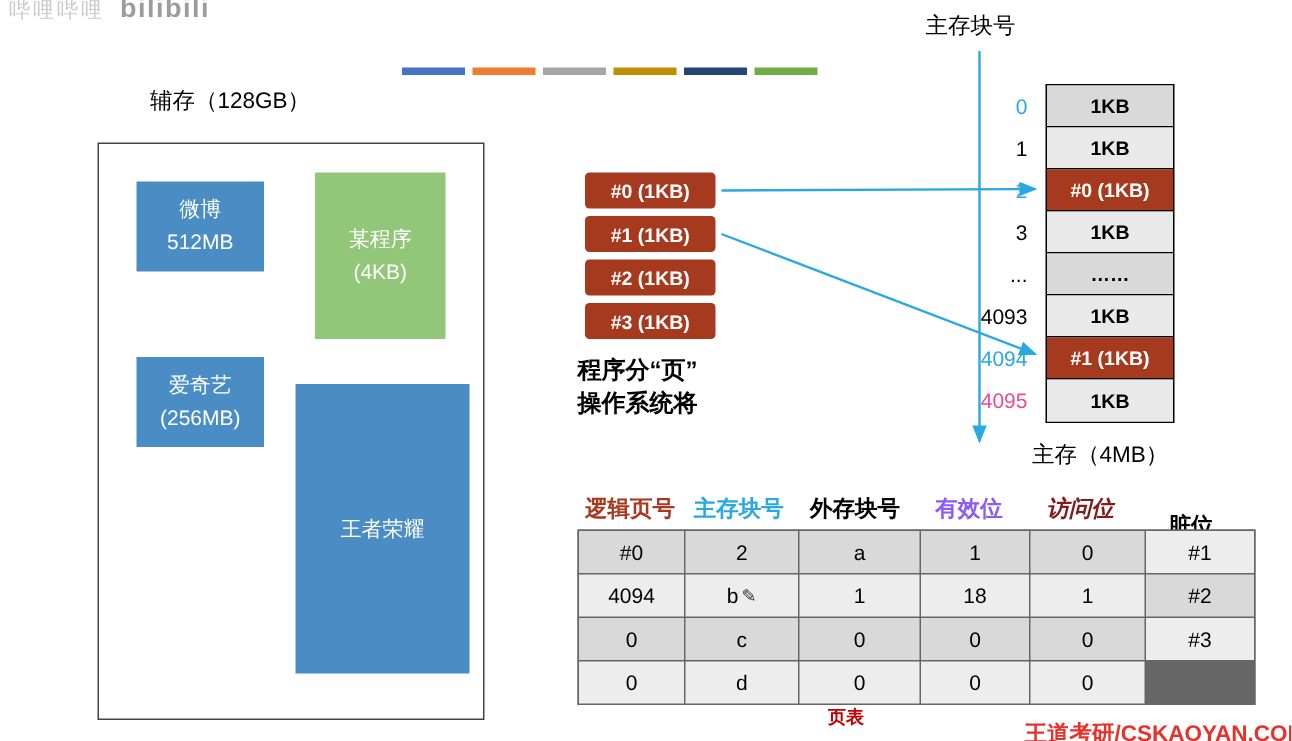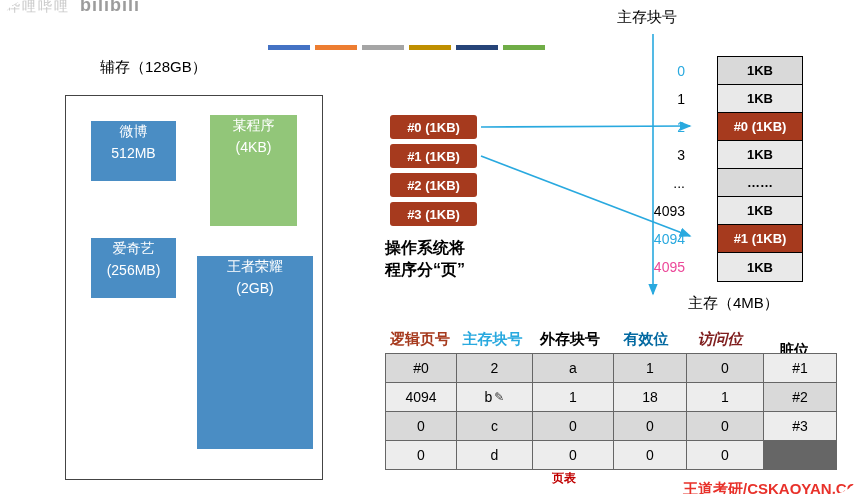--- a/index.html
+++ b/index.html
@@ -1,49 +1,49 @@
 <!DOCTYPE html>
 <html><head>
 <meta charset="utf-8">
 <style>
   * { margin:0; padding:0; box-sizing:border-box; }
   html,body { background:#fff; }
   body { font-family:"Liberation Sans","DejaVu Sans",sans-serif; color:#000; }
-  .canvas { position:relative; width:861px; height:494px; background:#fff; overflow:hidden;border-radius:29px; }
+  .canvas { position:relative; width:861px; height:494px; background:#fff; overflow:hidden; }
   .abs { position:absolute; }
 
   
   .bili { left:6px; top:-5px; display:flex; align-items:flex-end; gap:10px; }
   .bili-cn { font-size:14px; color:#c9c9c9; letter-spacing:2px; }
   .bili-en { font-size:18px; font-weight:bold; color:#9c9c9c; letter-spacing:1px; }
 
   
   .title { left:280px; top:8px; width:270px; text-align:center; font-size:22px; font-weight:bold; color:#1E63AE; letter-spacing:1px; }
   .bars { left:268px; top:45px; display:flex; gap:5px; }
   .bar { width:42px; height:5px; background:#888; }
 
   
   .aux-label { left:100px; top:58px; font-size:15px; }
   .aux-box { left:65px; top:95px; width:258px; height:385px; border:1px solid #444; background:#fff; }
-  .app { position:absolute; color:#fff; text-align:center; display:flex; flex-direction:column; justify-content:flex-start; font-size:14px; line-height:1.55; }
+  .app { position:absolute; color:#fff; text-align:center; display:flex; flex-direction:column; justify-content:center; font-size:14px; line-height:1.55; }
   .app-weibo   { left:25px;  top:25px;  width:85px;  height:60px; }
   .app-program { left:144px; top:19px;  width:87px;  height:111px; }
   .app-iqiyi   { left:25px;  top:116px; width:85px;  height:60px; }
   .app-wzry    { left:131px; top:160px; width:116px; height:193px; }
 
   
   .pages { left:390px; top:115px; display:flex; flex-direction:column; gap:5px; }
   .page { width:87px; height:24px; background:#A63A1E; color:#fff; font-weight:bold; font-size:13px; display:flex; align-items:center; justify-content:center; border-radius:3px; }
   .pages-caption { left:385px; top:237px; font-size:16px; font-weight:bold; line-height:1.4; }
 
   
   .mm-label { left:617px; top:8px; font-size:15px; }
   .mm-nums { left:610px; top:57px; width:75px; display:flex; flex-direction:column; }
   .mm-num { height:28px; display:flex; align-items:center; justify-content:flex-end; font-size:14px; }
-  .mm-blocks { left:697px; top:56px; width:86px; border:1px solid #000; display:flex; flex-direction:column; background:#fff;margin-left:20px; }
+  .mm-blocks { left:697px; top:56px; width:86px; border:1px solid #000; display:flex; flex-direction:column; background:#fff; }
   .mm-block { height:28px; border-bottom:1px solid #000; background:#D9D9D9; display:flex; align-items:center; justify-content:center; font-size:13px; font-weight:bold; }
   .mm-block:nth-child(even){ background:#E9E9E9; }
   .mm-block:last-child { border-bottom:none; }
   .mm-block.hl { background:#A63A1E !important; color:#fff; }
   .mm-footer { left:688px; top:294px; font-size:15px; }
 
   
   .arrows { left:0; top:0; width:861px; height:494px; pointer-events:none; }
 
   
@@ -97,33 +97,32 @@
     <div class="app app-program" style="background: rgb(146, 198, 121);">
       <span>某程序</span>
       <span>(4KB)</span>
     </div>
     <div class="app app-iqiyi" style="background: rgb(74, 141, 196); margin-top: 26px;">
       <span>爱奇艺</span>
       <span>(256MB)</span>
     </div>
     <div class="app app-wzry" style="background: rgb(74, 141, 196);">
       <span>王者荣耀</span>
-      <span>(2GB)</span>
     </div>
   </div>
 
   <div class="abs pages">
     <div class="page">#0 (1KB)</div>
     <div class="page">#1 (1KB)</div>
     <div class="page">#2 (1KB)</div>
     <div class="page">#3 (1KB)</div>
   </div>
   <div class="abs pages-caption">
+    <div>程序分“页”</div>
     <div>操作系统将</div>
-    <div>程序分“页”</div>
   </div>
 
   <div class="abs mm-label">主存块号</div>
 
   <div class="abs mm-nums">
     <span class="mm-num" style="color: rgb(41, 169, 223);">0</span>
     <span class="mm-num" style="color: rgb(0, 0, 0);">1</span>
     <span class="mm-num" style="color: rgb(41, 169, 223);">2</span>
     <span class="mm-num" style="color: rgb(0, 0, 0);">3</span>
     <span class="mm-num" style="color: rgb(0, 0, 0);">...</span>
@@ -142,21 +141,21 @@
     <div class="mm-block hl">#1 (1KB)</div>
     <div class="mm-block">1KB</div>
   </div>
 
   <div class="abs mm-footer">主存（4MB）</div>
 
   <div class="abs pt-headers">
     <span class="pt-header" style="color: rgb(166, 58, 30);">逻辑页号</span>
     <span class="pt-header" style="color: rgb(41, 169, 223);">主存块号</span>
     <span class="pt-header" style="color: rgb(0, 0, 0);">外存块号</span>
-    <span class="pt-header" style="color: #0369a1;">有效位</span>
+    <span class="pt-header" style="color: #8b5cf6;">有效位</span>
     <span class="pt-header" style="color: #7f1d1d; font-style: italic;">访问位</span>
     <span class="pt-header" style="color: rgb(0, 0, 0); margin-top: 11px;">脏位</span>
   </div>
 
   <div class="abs pt-grid">
     <div class="pt-cell dark">#0</div>
     <div class="pt-cell dark">2</div>
     <div class="pt-cell dark">a</div>
     <div class="pt-cell dark">1</div>
     <div class="pt-cell dark">0</div>

